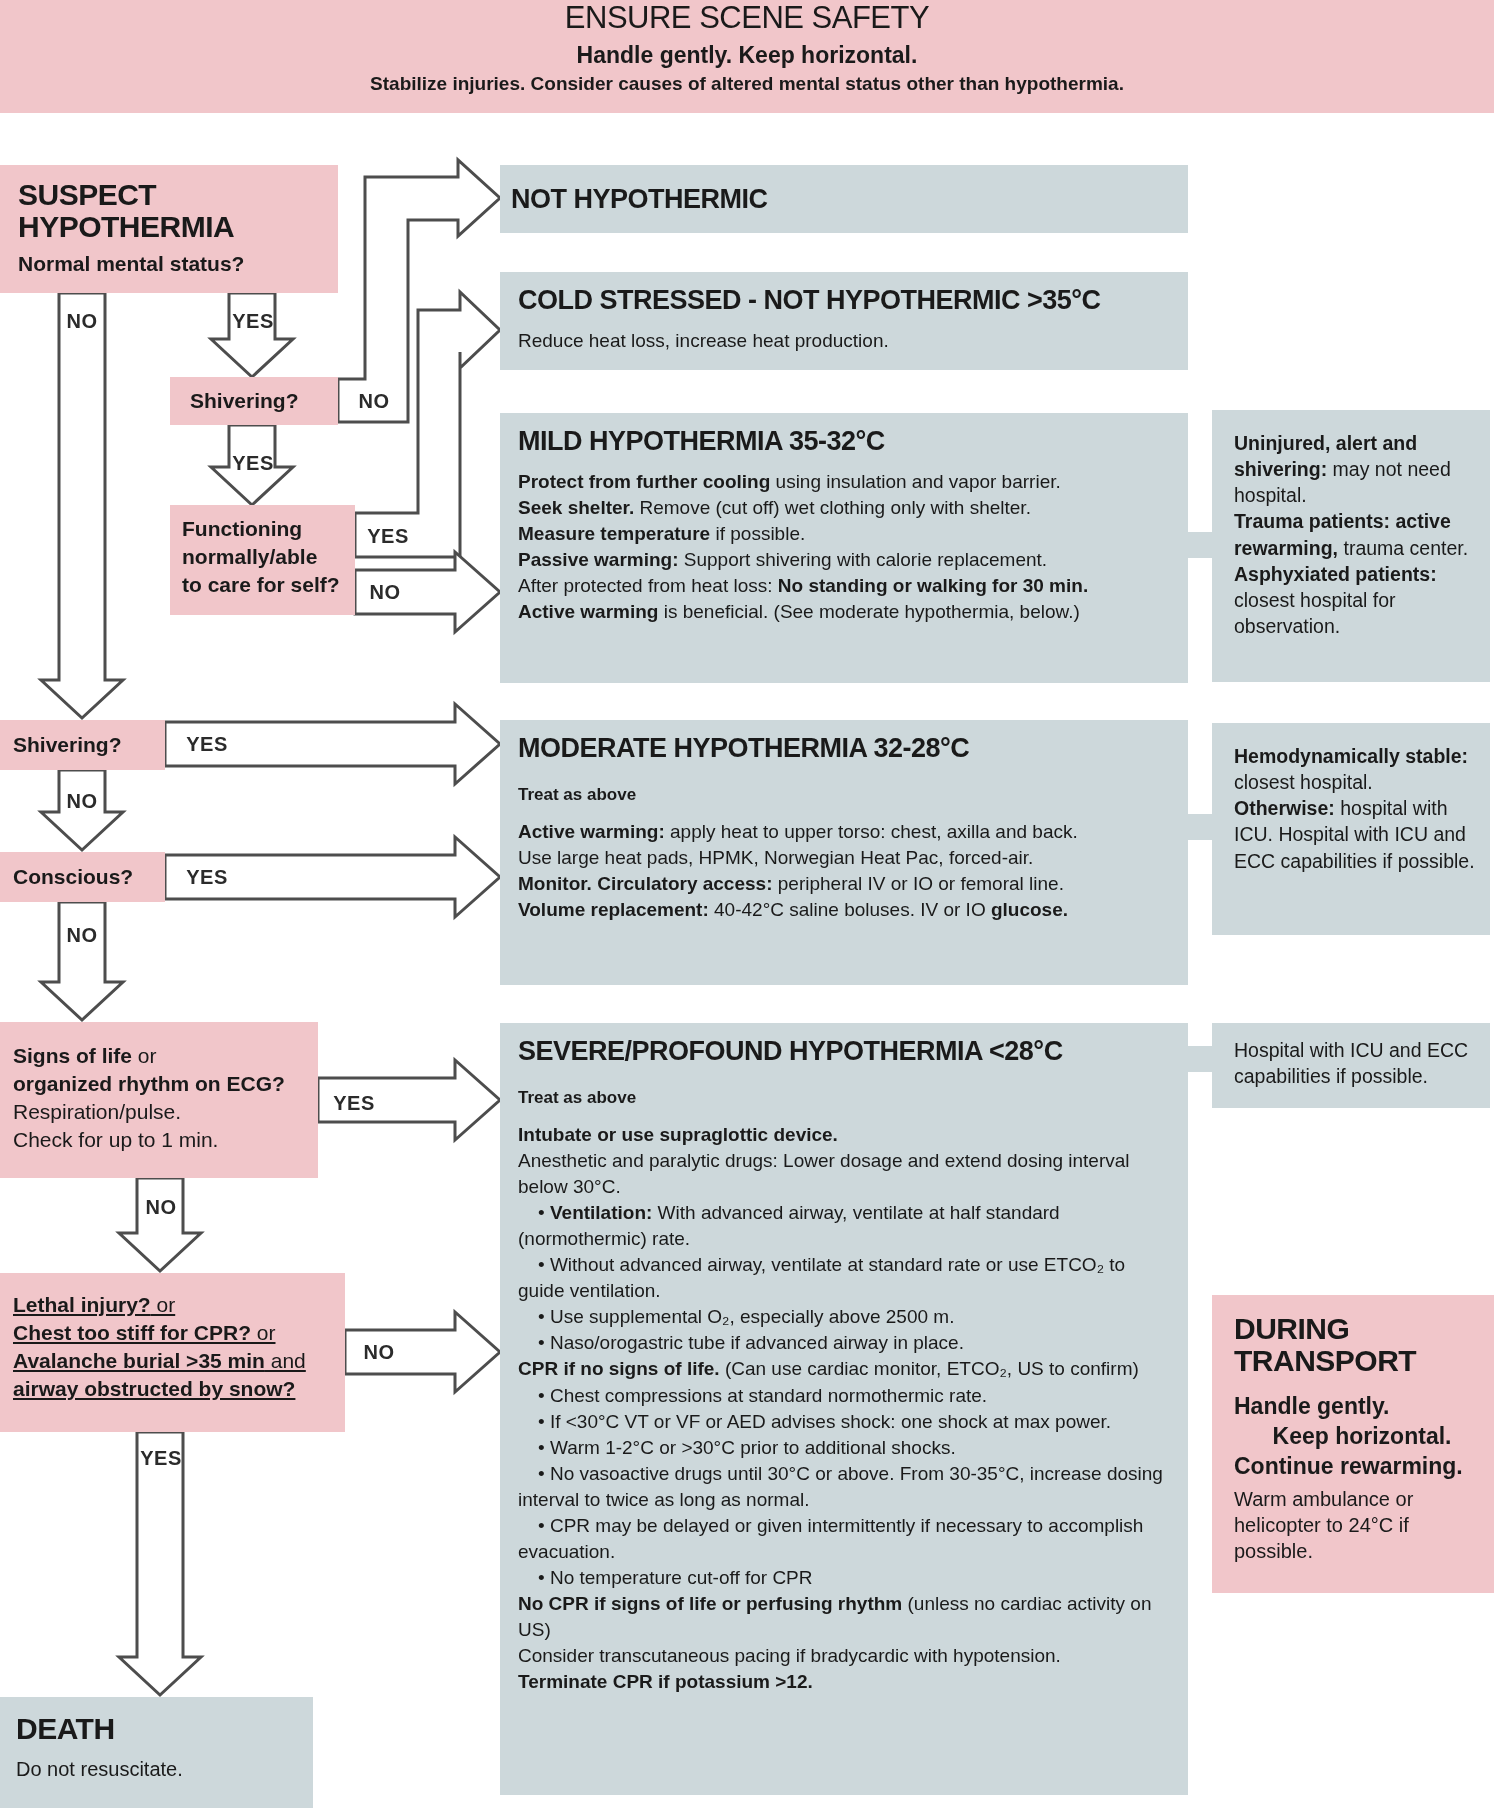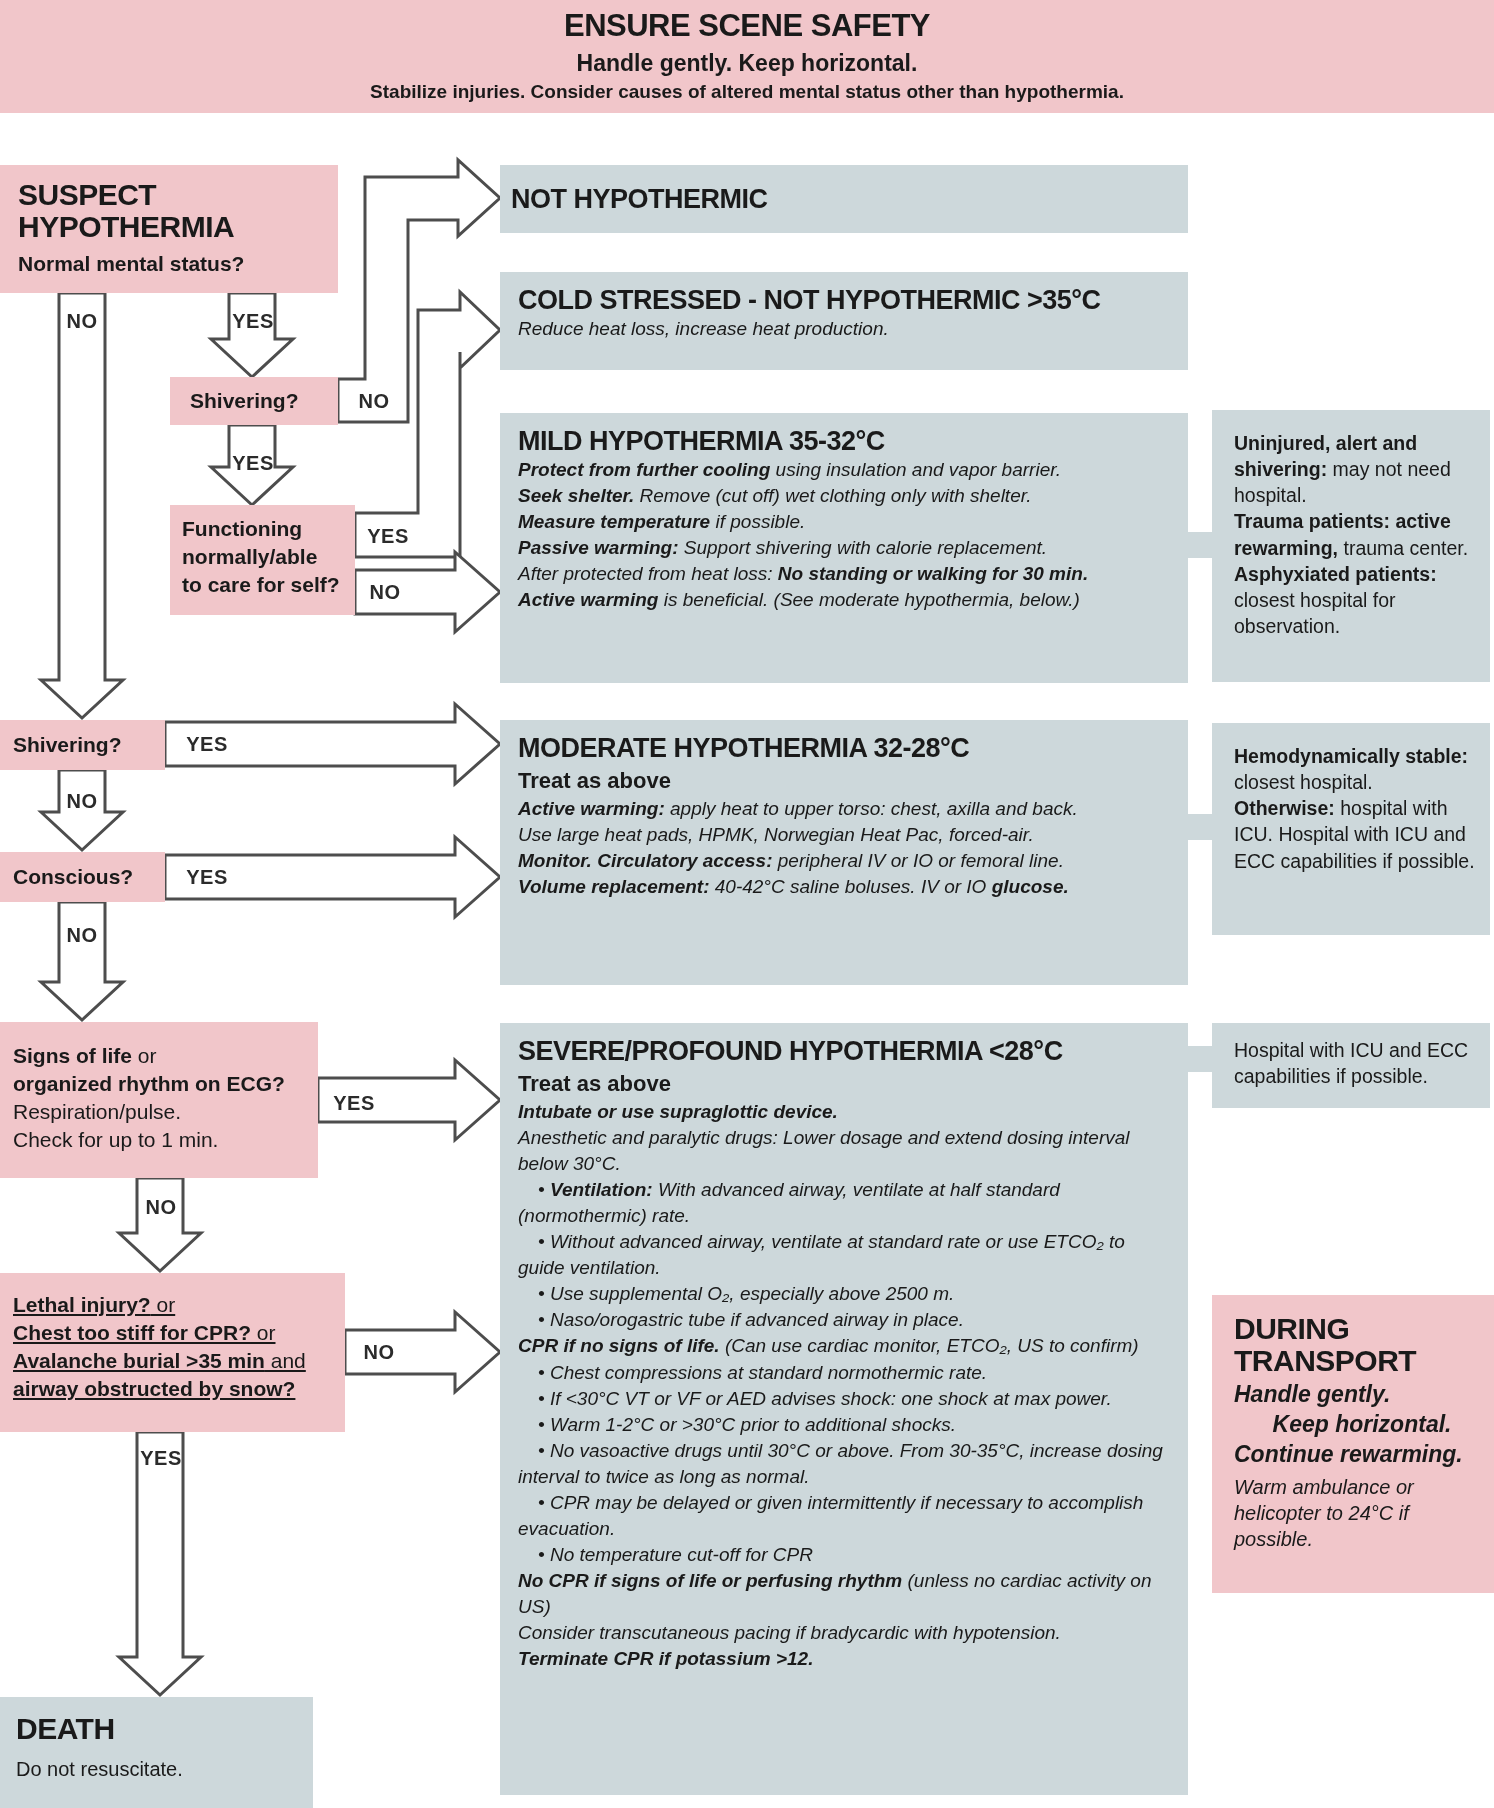--- a/index.html
+++ b/index.html
@@ -6,28 +6,28 @@
   #stage{position:relative;width:1494px;height:1808px;background:#ffffff;
          font-family:"Liberation Sans",sans-serif;color:#1a1a1a;overflow:hidden;}
   .box{position:absolute;box-sizing:border-box;}
   .pink{background:#f1c6ca;}
   .gray{background:#cdd8db;}
   .tab{position:absolute;background:#cdd8db;}
   svg.wires{position:absolute;left:0;top:0;z-index:1;}
   .box{z-index:2;}
   .lab{position:absolute;z-index:3;transform:translate(-50%,-50%);
        font-weight:bold;font-size:20px;color:#2b2b2b;letter-spacing:0.5px;}
-  .h-title{font-weight:bold;font-size:31px;text-align:center;letter-spacing:-0.5px;padding-top:8px;}
+  .h-title{font-weight:normal;font-size:31px;text-align:center;letter-spacing:-0.5px;}
   .h-sub1{font-weight:bold;font-size:23px;text-align:center;margin-top:6px;}
   .h-sub2{font-weight:600;font-size:19px;text-align:center;margin-top:4px;}
   .t1{font-weight:bold;font-size:27px;letter-spacing:-0.5px;line-height:1.05;}
-  .t2{font-weight:bold;font-size:22px;margin-top:6px;}
+  .t2{font-weight:bold;font-size:17px;margin-top:23px;}
   .big{font-weight:bold;font-size:30px;line-height:1.06;letter-spacing:-0.5px;}
   .q{font-weight:bold;font-size:21px;}
-  .body{margin-top:2px;font-style:italic;}
+  .body{margin-top:14px;}
   .tline{font-size:19px;line-height:1.37;}
   .tline.bullet{text-indent:20px;}
   .pinkbox-lines .tline{font-size:21px;line-height:1.33;}
   .side-text{font-size:19.5px;line-height:1.34;}
   .b{font-weight:bold;}
   .pad{padding:14px 10px 10px 18px;}
   .vcenter{display:flex;align-items:center;}
 </style>
 </head>
 <body>

